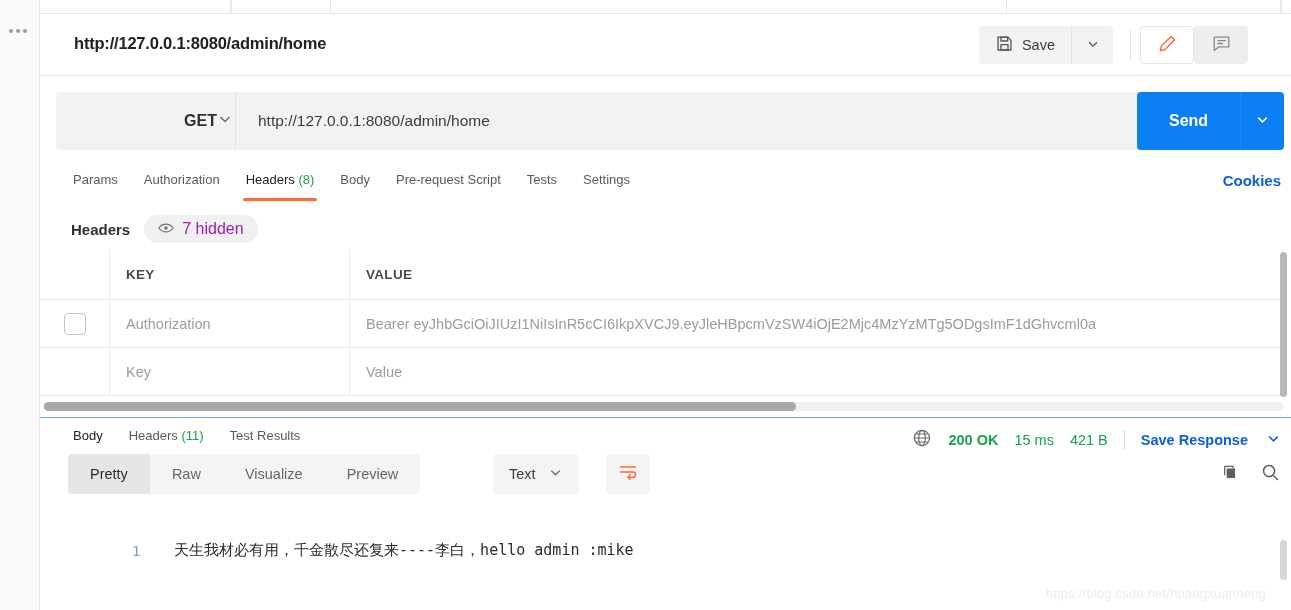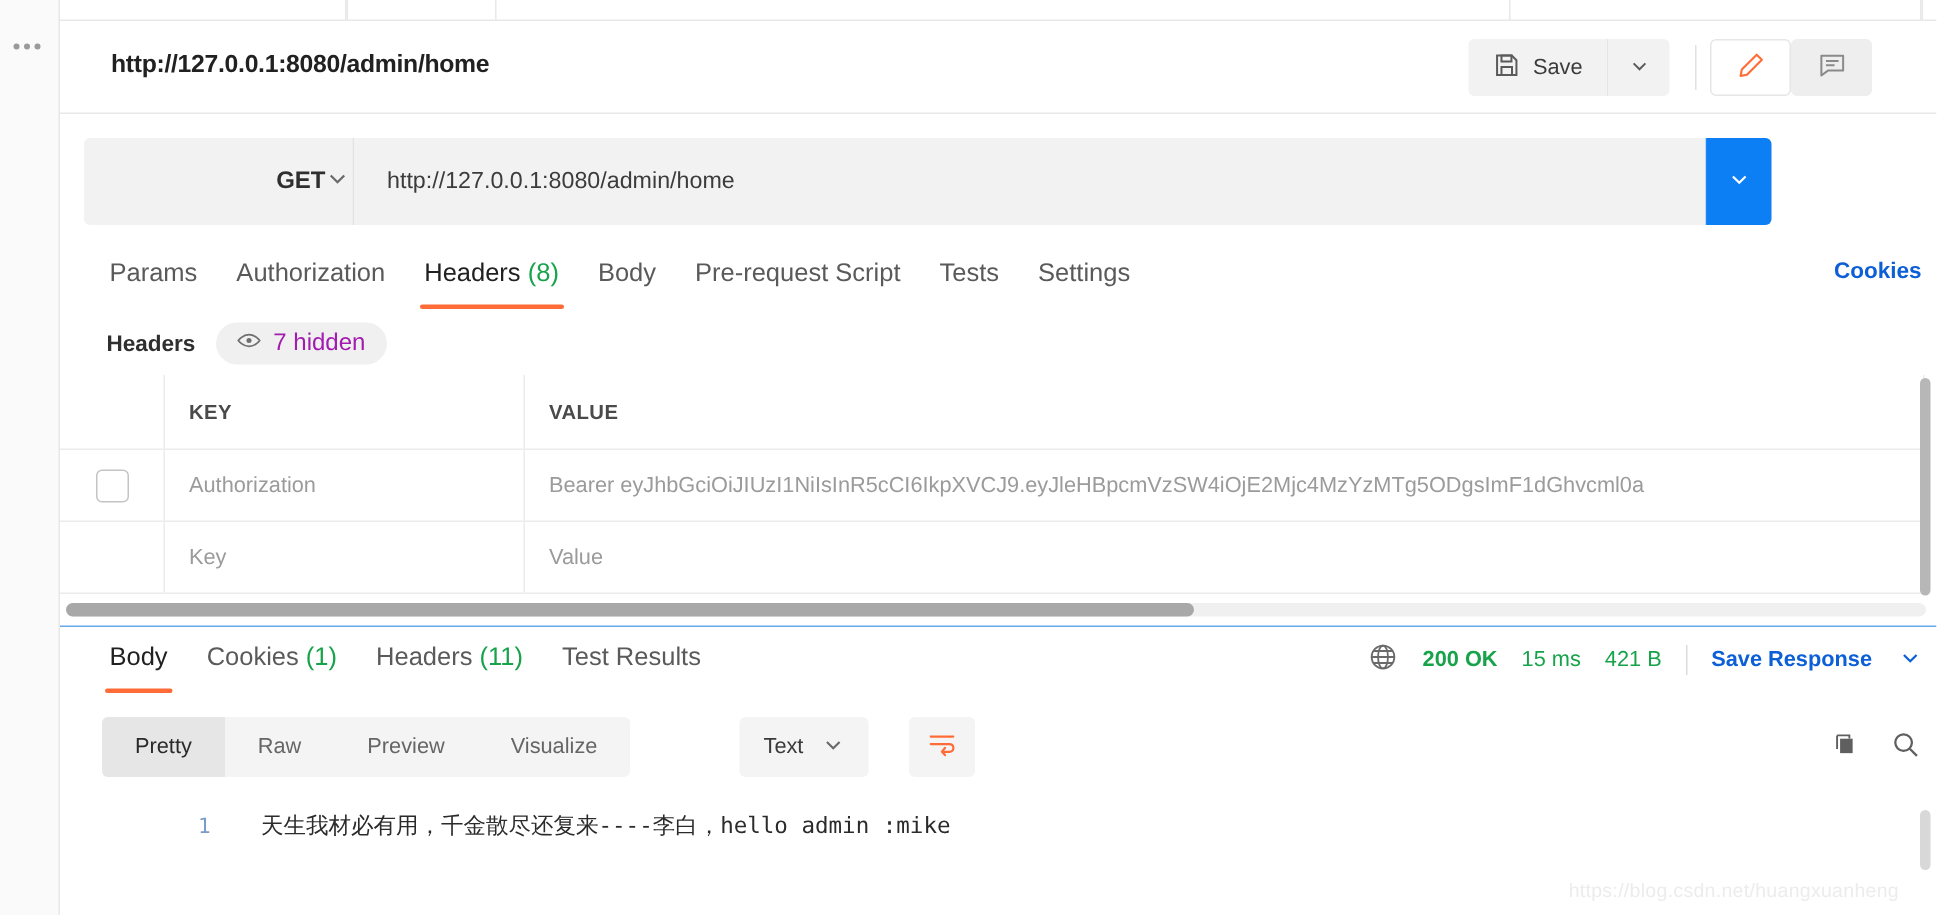--- a/index.html
+++ b/index.html
@@ -96,21 +96,21 @@
     display: flex; align-items: center; justify-content: center;
   }
 
   
   .req-tabs {
     position: absolute; left: 40px; top: 168px; width: 1251px; height: 40px;
     display: flex; align-items: flex-start; padding-left: 20px;
   }
   .rtab {
     position: relative; padding: 4px 13px 14px; cursor: pointer;
-    font-size: 17px; color: #5a5a5a; white-space: nowrap;
+    font-size: 13px; color: #5a5a5a; white-space: nowrap;
   }
   .rtab.active { color: #212121; }
   .rtab.active::after {
     content: ""; position: absolute; left: 10px; right: 10px; bottom: 0;
     height: 3px; background: #ff6c37; border-radius: 2px;
   }
   .rtab .cnt { color: #16a34a; }
   .cookies-link {
     position: absolute; right: 10px; top: 4px;
     font-size: 15px; color: #0c5fd6; font-weight: bold; cursor: pointer;
@@ -166,21 +166,21 @@
   }
   .res-meta {
     position: absolute; right: 10px; top: 428px;
     display: flex; align-items: center; gap: 16px; font-size: 14.5px;
   }
   .res-meta .ok { color: #16a34a; font-weight: bold; text-align: center; }
   .res-meta .ms, .res-meta .sz { color: #16a34a; }
   .meta-div { width: 1px; height: 20px; background: #dcdcdc; }
   .save-resp { color: #0c5fd6; font-weight: bold; cursor: pointer; display: flex; align-items: center; gap: 18px; }
 
-  .view-bar { position: absolute; left: 40px; top: 478px; width: 1251px; height: 48px; }
+  .view-bar { position: absolute; left: 40px; top: 454px; width: 1251px; height: 48px; }
   .seg-ctrl {
     position: absolute; left: 28px; top: 0; display: flex;
     background: #f4f4f4; border-radius: 4px; overflow: hidden; height: 40px;
   }
   .seg-item {
     padding: 0 22px; height: 40px; display: flex; align-items: center;
     font-size: 14.5px; color: #666; cursor: pointer;
   }
   .seg-item.on { background: #e6e6e6; color: #2a2a2a; }
   .text-sel {
@@ -282,20 +282,21 @@
       <span>
         <svg width="16" height="16" viewBox="0 0 16 16" fill="none" stroke="#6a6a6a" stroke-width="1.5">
           <path d="M3.5 6l4.5 4.5L12.5 6"></path>
         </svg>
       </span>
     </div>
     <div class="url-box">
       <span class="url-text">http://127.0.0.1:8080/admin/home</span>
     </div>
     <div class="send-group">
+      <button class="send-btn">Send</button>
       <button class="send-caret">
         <span>
           <svg width="15" height="15" viewBox="0 0 16 16" fill="none" stroke="#ffffff" stroke-width="1.6">
             <path d="M3.5 6l4.5 4.5L12.5 6"></path>
           </svg>
         </span>
       </button>
     </div>
   </div>
 
@@ -374,24 +375,20 @@
 
   <div class="tbl-vscroll"></div>
   <div class="tbl-hscroll-track">
     <div class="tbl-hscroll-thumb"></div>
   </div>
   <div class="pane-divider"></div>
 
   <div class="res-tabs">
     <div class="rtab active">
       <span>Body</span>
-    </div>
-    <div class="rtab">
-      <span>Cookies</span>
-      <span class="cnt">(1)</span>
     </div>
     <div class="rtab">
       <span>Headers</span>
       <span class="cnt">(11)</span>
     </div>
     <div class="rtab">
       <span>Test Results</span>
     </div>
   </div>
 
@@ -419,24 +416,24 @@
 
   <div class="view-bar">
     <div class="seg-ctrl">
       <div class="seg-item on">
         <span>Pretty</span>
       </div>
       <div class="seg-item">
         <span>Raw</span>
       </div>
       <div class="seg-item">
+        <span>Visualize</span>
+      </div>
+      <div class="seg-item">
         <span>Preview</span>
-      </div>
-      <div class="seg-item">
-        <span>Visualize</span>
       </div>
     </div>
 
     <div class="text-sel">
       <span>Text</span>
       <span>
         <svg width="15" height="15" viewBox="0 0 16 16" fill="none" stroke="#6a6a6a" stroke-width="1.5">
           <path d="M3.5 6l4.5 4.5L12.5 6"></path>
         </svg>
       </span>

